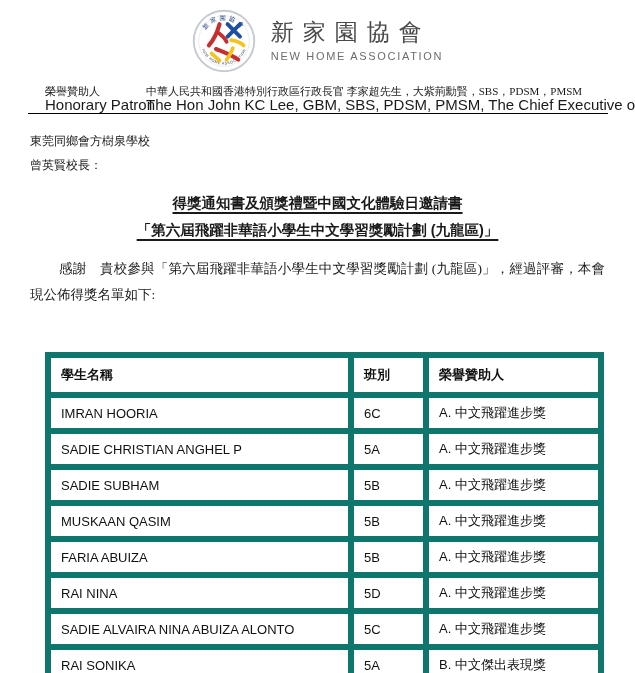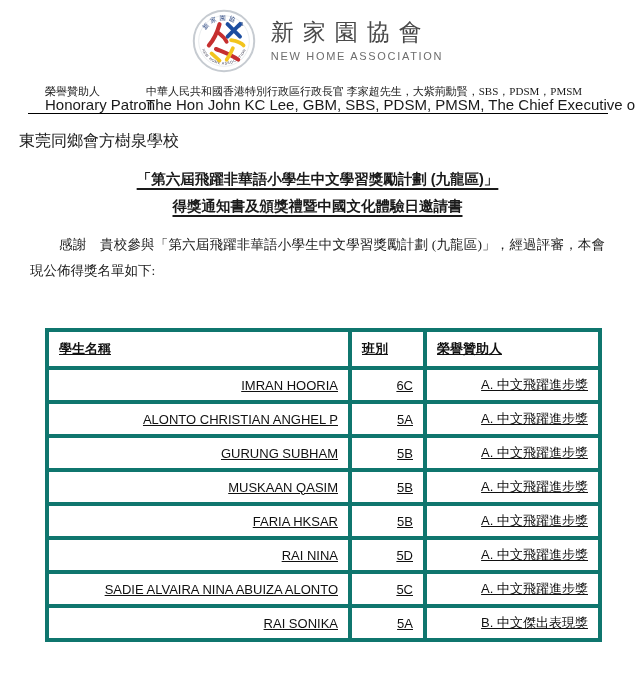--- a/index.html
+++ b/index.html
@@ -17,41 +17,41 @@
   .wordmark-en { font-family:"Liberation Sans", sans-serif; font-size:11px; letter-spacing:1.7px; color:#6d6d6d; margin-top:3px; white-space:nowrap; }
 
   
   .patron { display:flex; margin:11px 27px 0 28px; border-bottom:1.5px solid #000; padding-bottom:1px; }
   .patron-labels { width:101px; padding-left:17px; flex:0 0 auto; }
   .patron-values { flex:1; }
   .patron .zh { font-size:11px; line-height:14px; white-space:nowrap; }
   .patron .en { font-family:"Liberation Sans", sans-serif; font-size:15px; line-height:14px; white-space:nowrap; }
 
   
-  .addressee { margin:15px 0 0 19px; font-size:16px; line-height:24px;font-family:Liberation Serif, serif; }
+  .addressee { margin:15px 0 0 30px; font-size:12px; line-height:24px;font-family:Liberation Serif, serif; }
 
   
   .doc-title { margin-top:13px; text-align:center; font-family:"Liberation Sans", sans-serif; font-weight:bold; font-size:14.5px; line-height:27px; }
   .doc-title .line { text-decoration:underline; text-underline-offset:4px; text-decoration-thickness:1.5px; }
 
   
   .body-paragraph { margin:12px 30px 3px 30px; font-size:13.5px; line-height:26px; text-align:justify; text-indent:2.15em; }
 
   
   table.awards {
     border-collapse:collapse; table-layout:fixed;
     margin:44px 0 0 45px; width:553px;
     font-family:"Liberation Sans", sans-serif; font-size:13px; color:#111;
   }
   table.awards th, table.awards td {
-    border:4px solid #0f766e; padding:0 10px; text-align:left; vertical-align:middle;
-    overflow:hidden; white-space:nowrap;text-decoration:underline;
+    border:6px solid #0f766e; padding:0 10px; text-align:left; vertical-align:middle;
+    overflow:hidden; white-space:nowrap;
   }
   table.awards th { height:34px; font-size:13px; font-weight:bold; }
-  table.awards td { height:30px;text-align:right; }
+  table.awards td { height:30px; }
 </style>
 </head>
 <body>
 
 <div class="page">
 
   <div class="logo-row">
     <svg class="emblem" viewBox="0 0 72 72" xmlns="http://www.w3.org/2000/svg">
       <circle cx="36" cy="36" r="34" fill="#ffffff" stroke="#c6cbd1" stroke-width="2.2"></circle>
       <circle cx="36" cy="36" r="28.5" fill="#ffffff" stroke="#e2e5e8" stroke-width="0.8"></circle>
@@ -86,25 +86,26 @@
       <div class="en">Honorary Patron</div>
     </div>
     <div class="patron-values">
       <div class="zh">中華人民共和國香港特別行政區行政長官 李家超先生，大紫荊勳賢，SBS，PDSM，PMSM</div>
       <div class="en">The Hon John KC Lee, GBM, SBS, PDSM, PMSM, The Chief Executive of the HKSAR of the PRC</div>
     </div>
   </div>
 
   <div class="addressee">
     <div>東莞同鄉會方樹泉學校</div>
+    <div>曾英賢校長：</div>
   </div>
 
   <div class="doc-title">
+    <div><span class="line">得獎通知書及頒獎禮暨中國文化體驗日邀請書</span></div>
     <div><span class="line">「第六屆飛躍非華語小學生中文學習獎勵計劃 (九龍區)」</span></div>
-    <div><span class="line">得獎通知書及頒獎禮暨中國文化體驗日邀請書</span></div>
   </div>
 
   <p class="body-paragraph">感謝　貴校參與「第六屆飛躍非華語小學生中文學習獎勵計劃 (九龍區)」，經過評審，本會現公佈得獎名單如下:</p>
 
   <table class="awards">
     <colgroup>
       <col style="width:303px">
       <col style="width:75px">
       <col style="width:175px">
     </colgroup>
@@ -115,36 +116,36 @@
         <th>榮譽贊助人</th>
       </tr>
     </thead>
     <tbody>
         <tr>
           <td>IMRAN HOORIA</td>
           <td>6C</td>
           <td>A. 中文飛躍進步獎</td>
         </tr>
         <tr>
-          <td>ALONTO CHRISTIAN ANGHEL P</td>
+          <td>SADIE CHRISTIAN ANGHEL P</td>
           <td>5A</td>
           <td>A. 中文飛躍進步獎</td>
         </tr>
         <tr>
-          <td>GURUNG SUBHAM</td>
+          <td>SADIE SUBHAM</td>
           <td>5B</td>
           <td>A. 中文飛躍進步獎</td>
         </tr>
         <tr>
           <td>MUSKAAN QASIM</td>
           <td>5B</td>
           <td>A. 中文飛躍進步獎</td>
         </tr>
         <tr>
-          <td>FARIA HKSAR</td>
+          <td>FARIA ABUIZA</td>
           <td>5B</td>
           <td>A. 中文飛躍進步獎</td>
         </tr>
         <tr>
           <td>RAI NINA</td>
           <td>5D</td>
           <td>A. 中文飛躍進步獎</td>
         </tr>
         <tr>
           <td>SADIE ALVAIRA NINA ABUIZA ALONTO</td>

